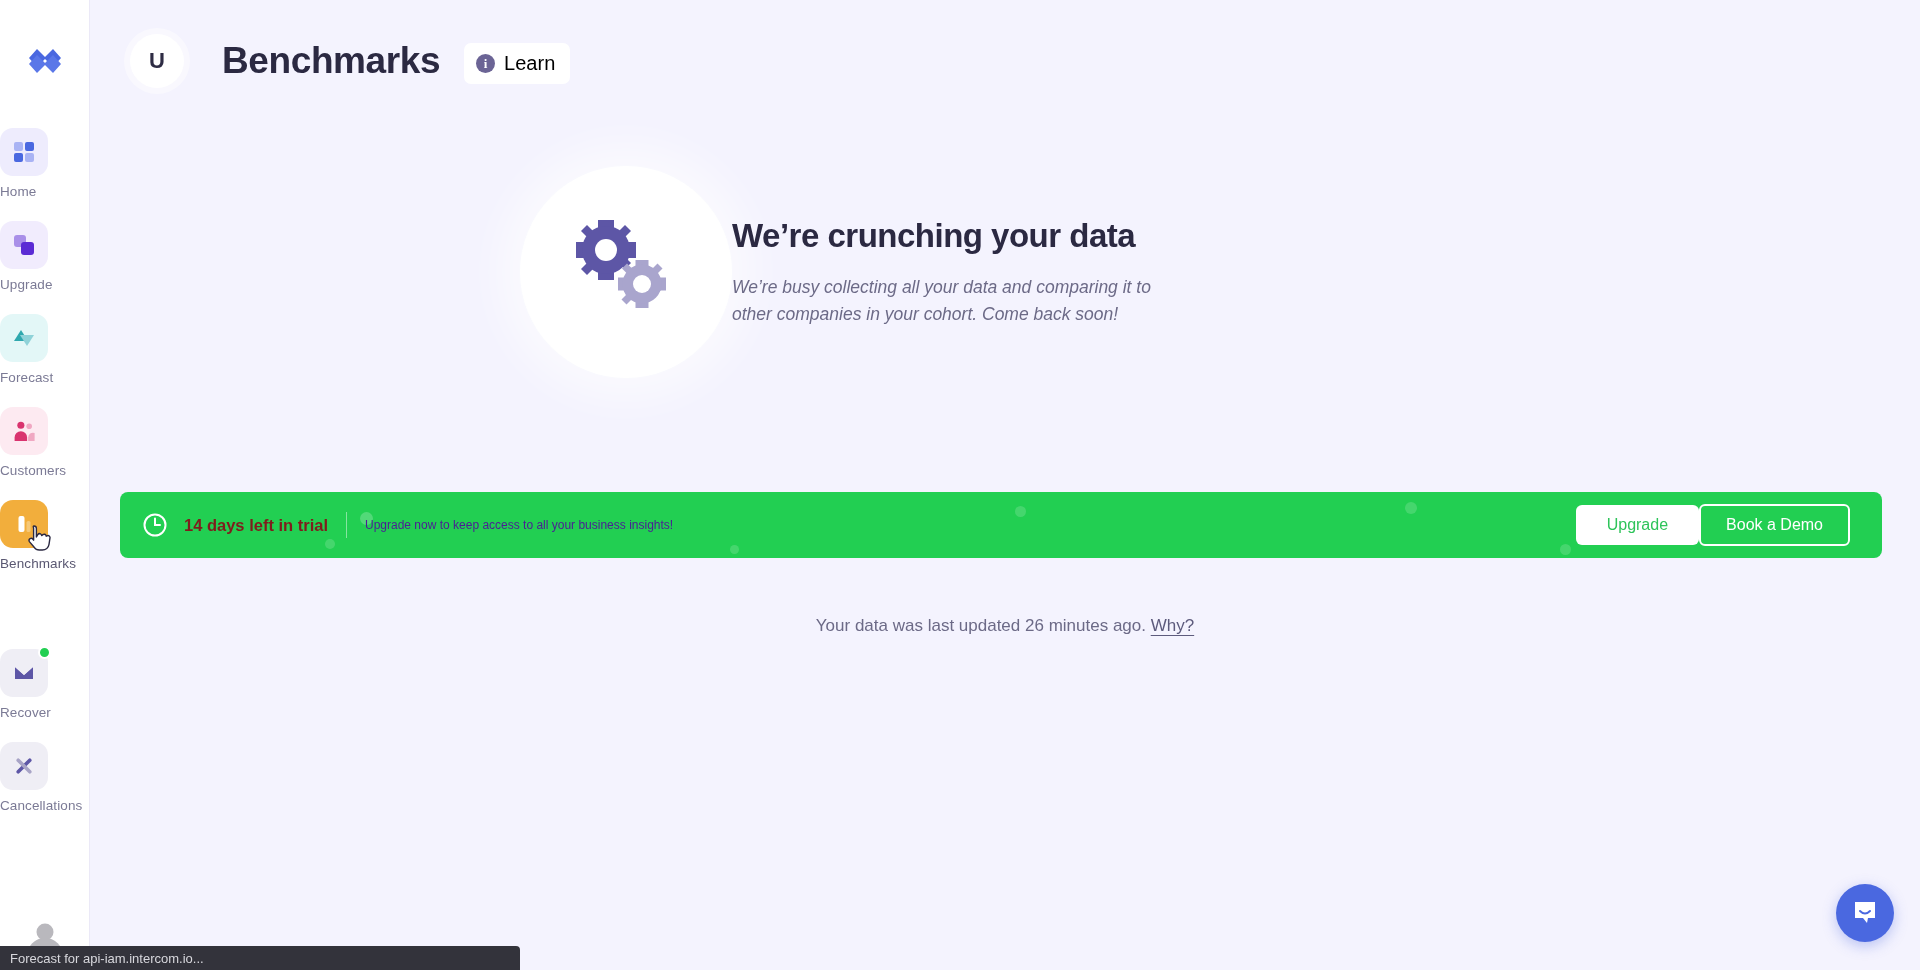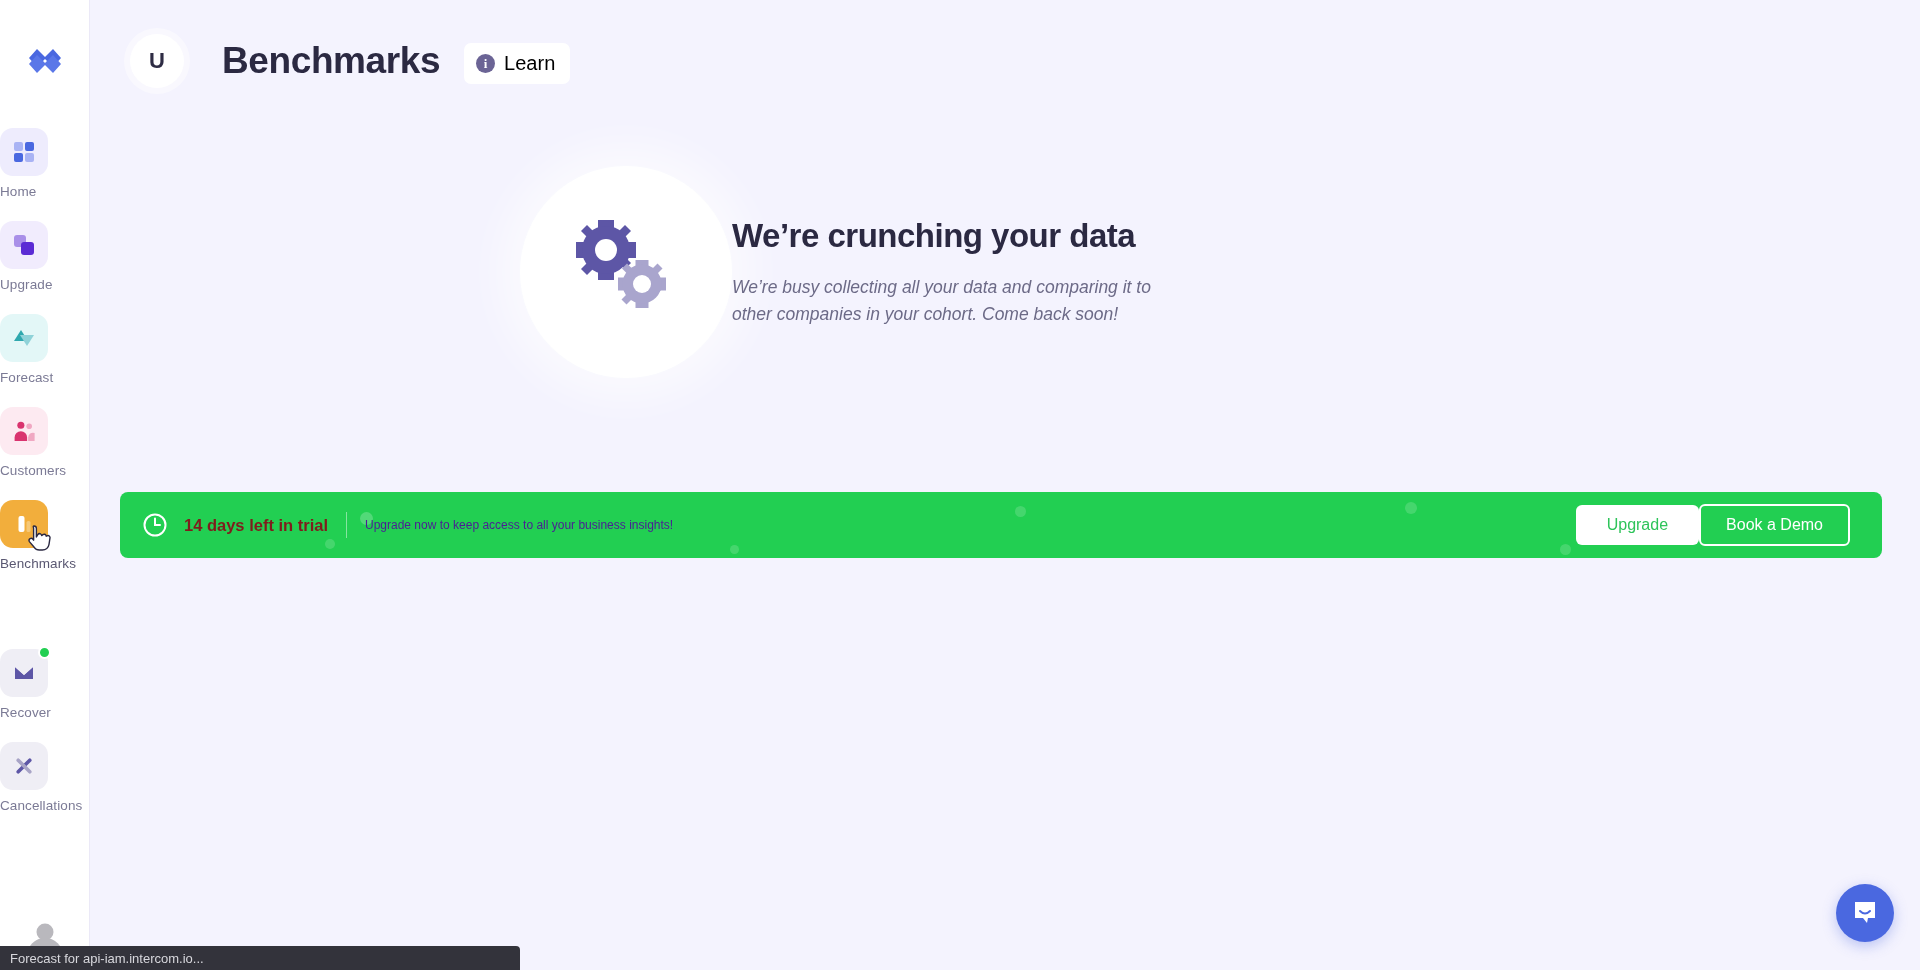--- a/index.html
+++ b/index.html
@@ -351,20 +351,24 @@
         <span class="banner-divider"></span>
         <span class="banner-msg">Upgrade now to keep access to all your business insights!</span>
       </div>
 
       <div class="banner-actions">
         <button class="btn-upgrade">Upgrade</button>
         <button class="btn-demo">Book a Demo</button>
       </div>
     </div>
 
+    <div class="footer-note">
+      <span>Your data was last updated 26 minutes ago.</span>
+      <span class="why-link">Why?</span>
+    </div>
 
     <div class="intercom-launcher">
       <svg viewBox="0 0 30 30" width="30" height="30">
         <path d="M5 4 h20 v16 h-7 l-1 5 l-4 -5 H5 Z" fill="#ffffff"></path>
         <path d="M10 13 q5 5 10 0" fill="none" stroke="#4a68e0" stroke-width="2" stroke-linecap="round"></path>
       </svg>
     </div>
 
   </main>
 

